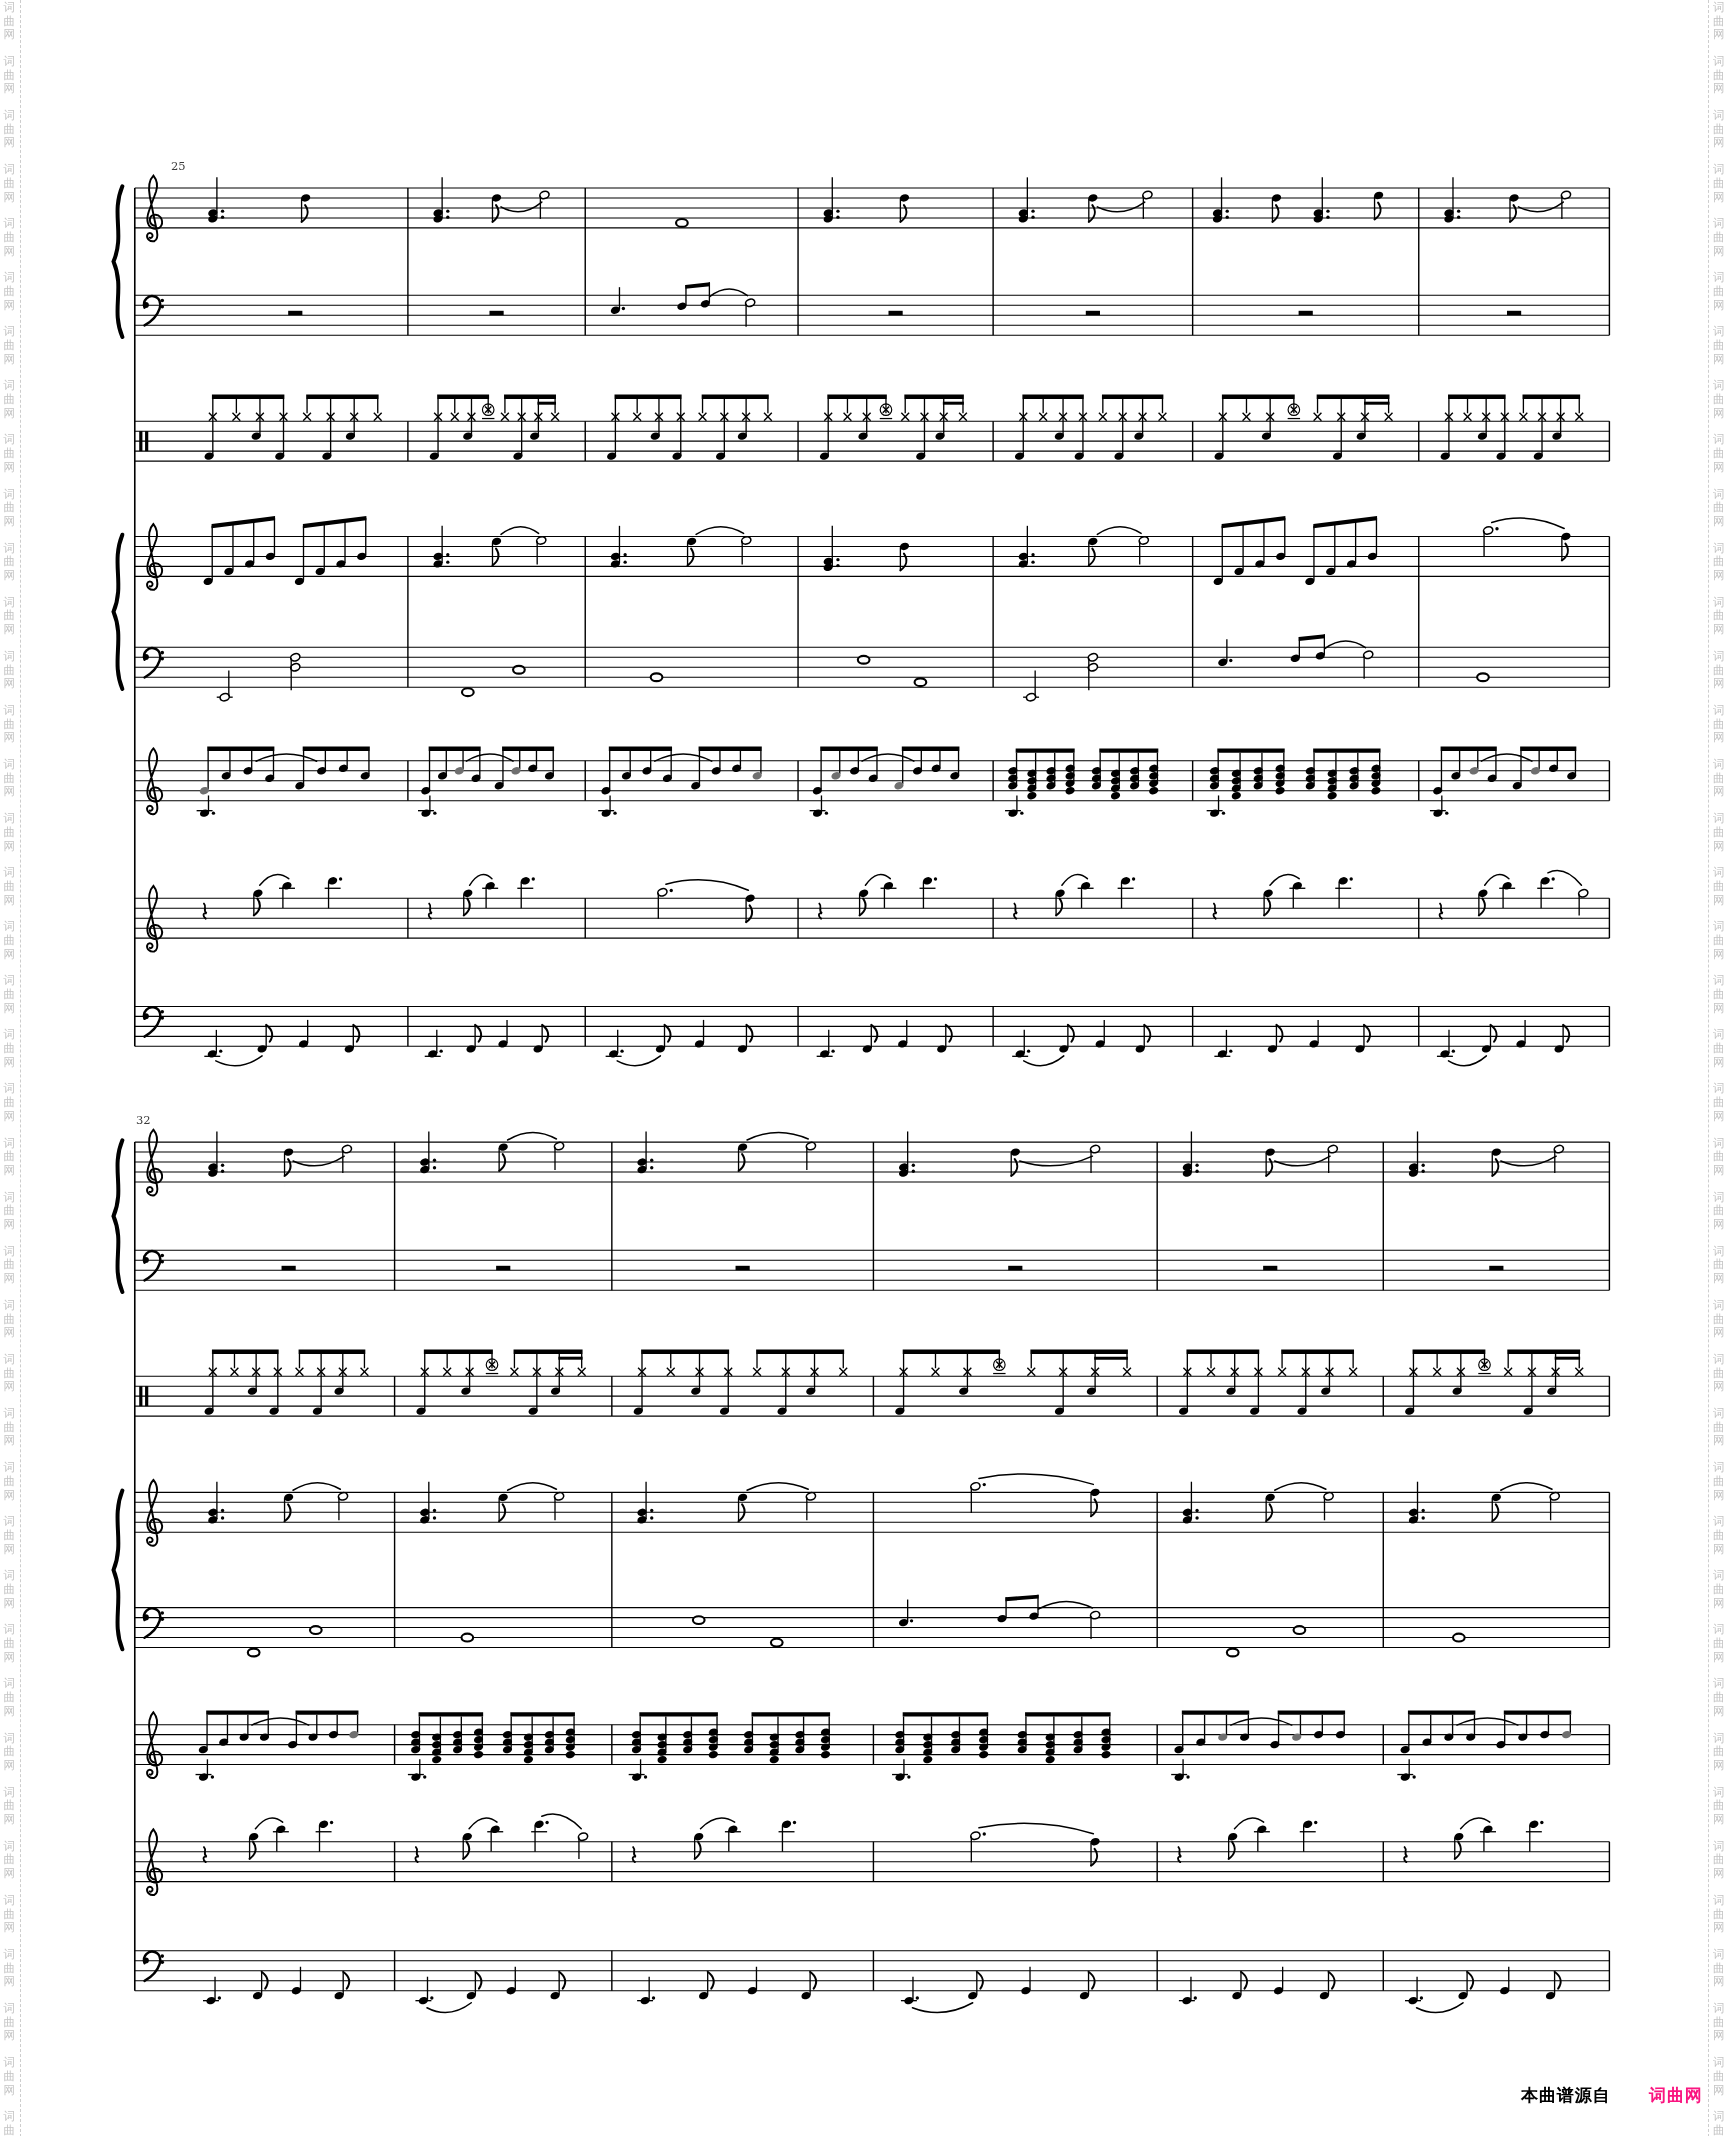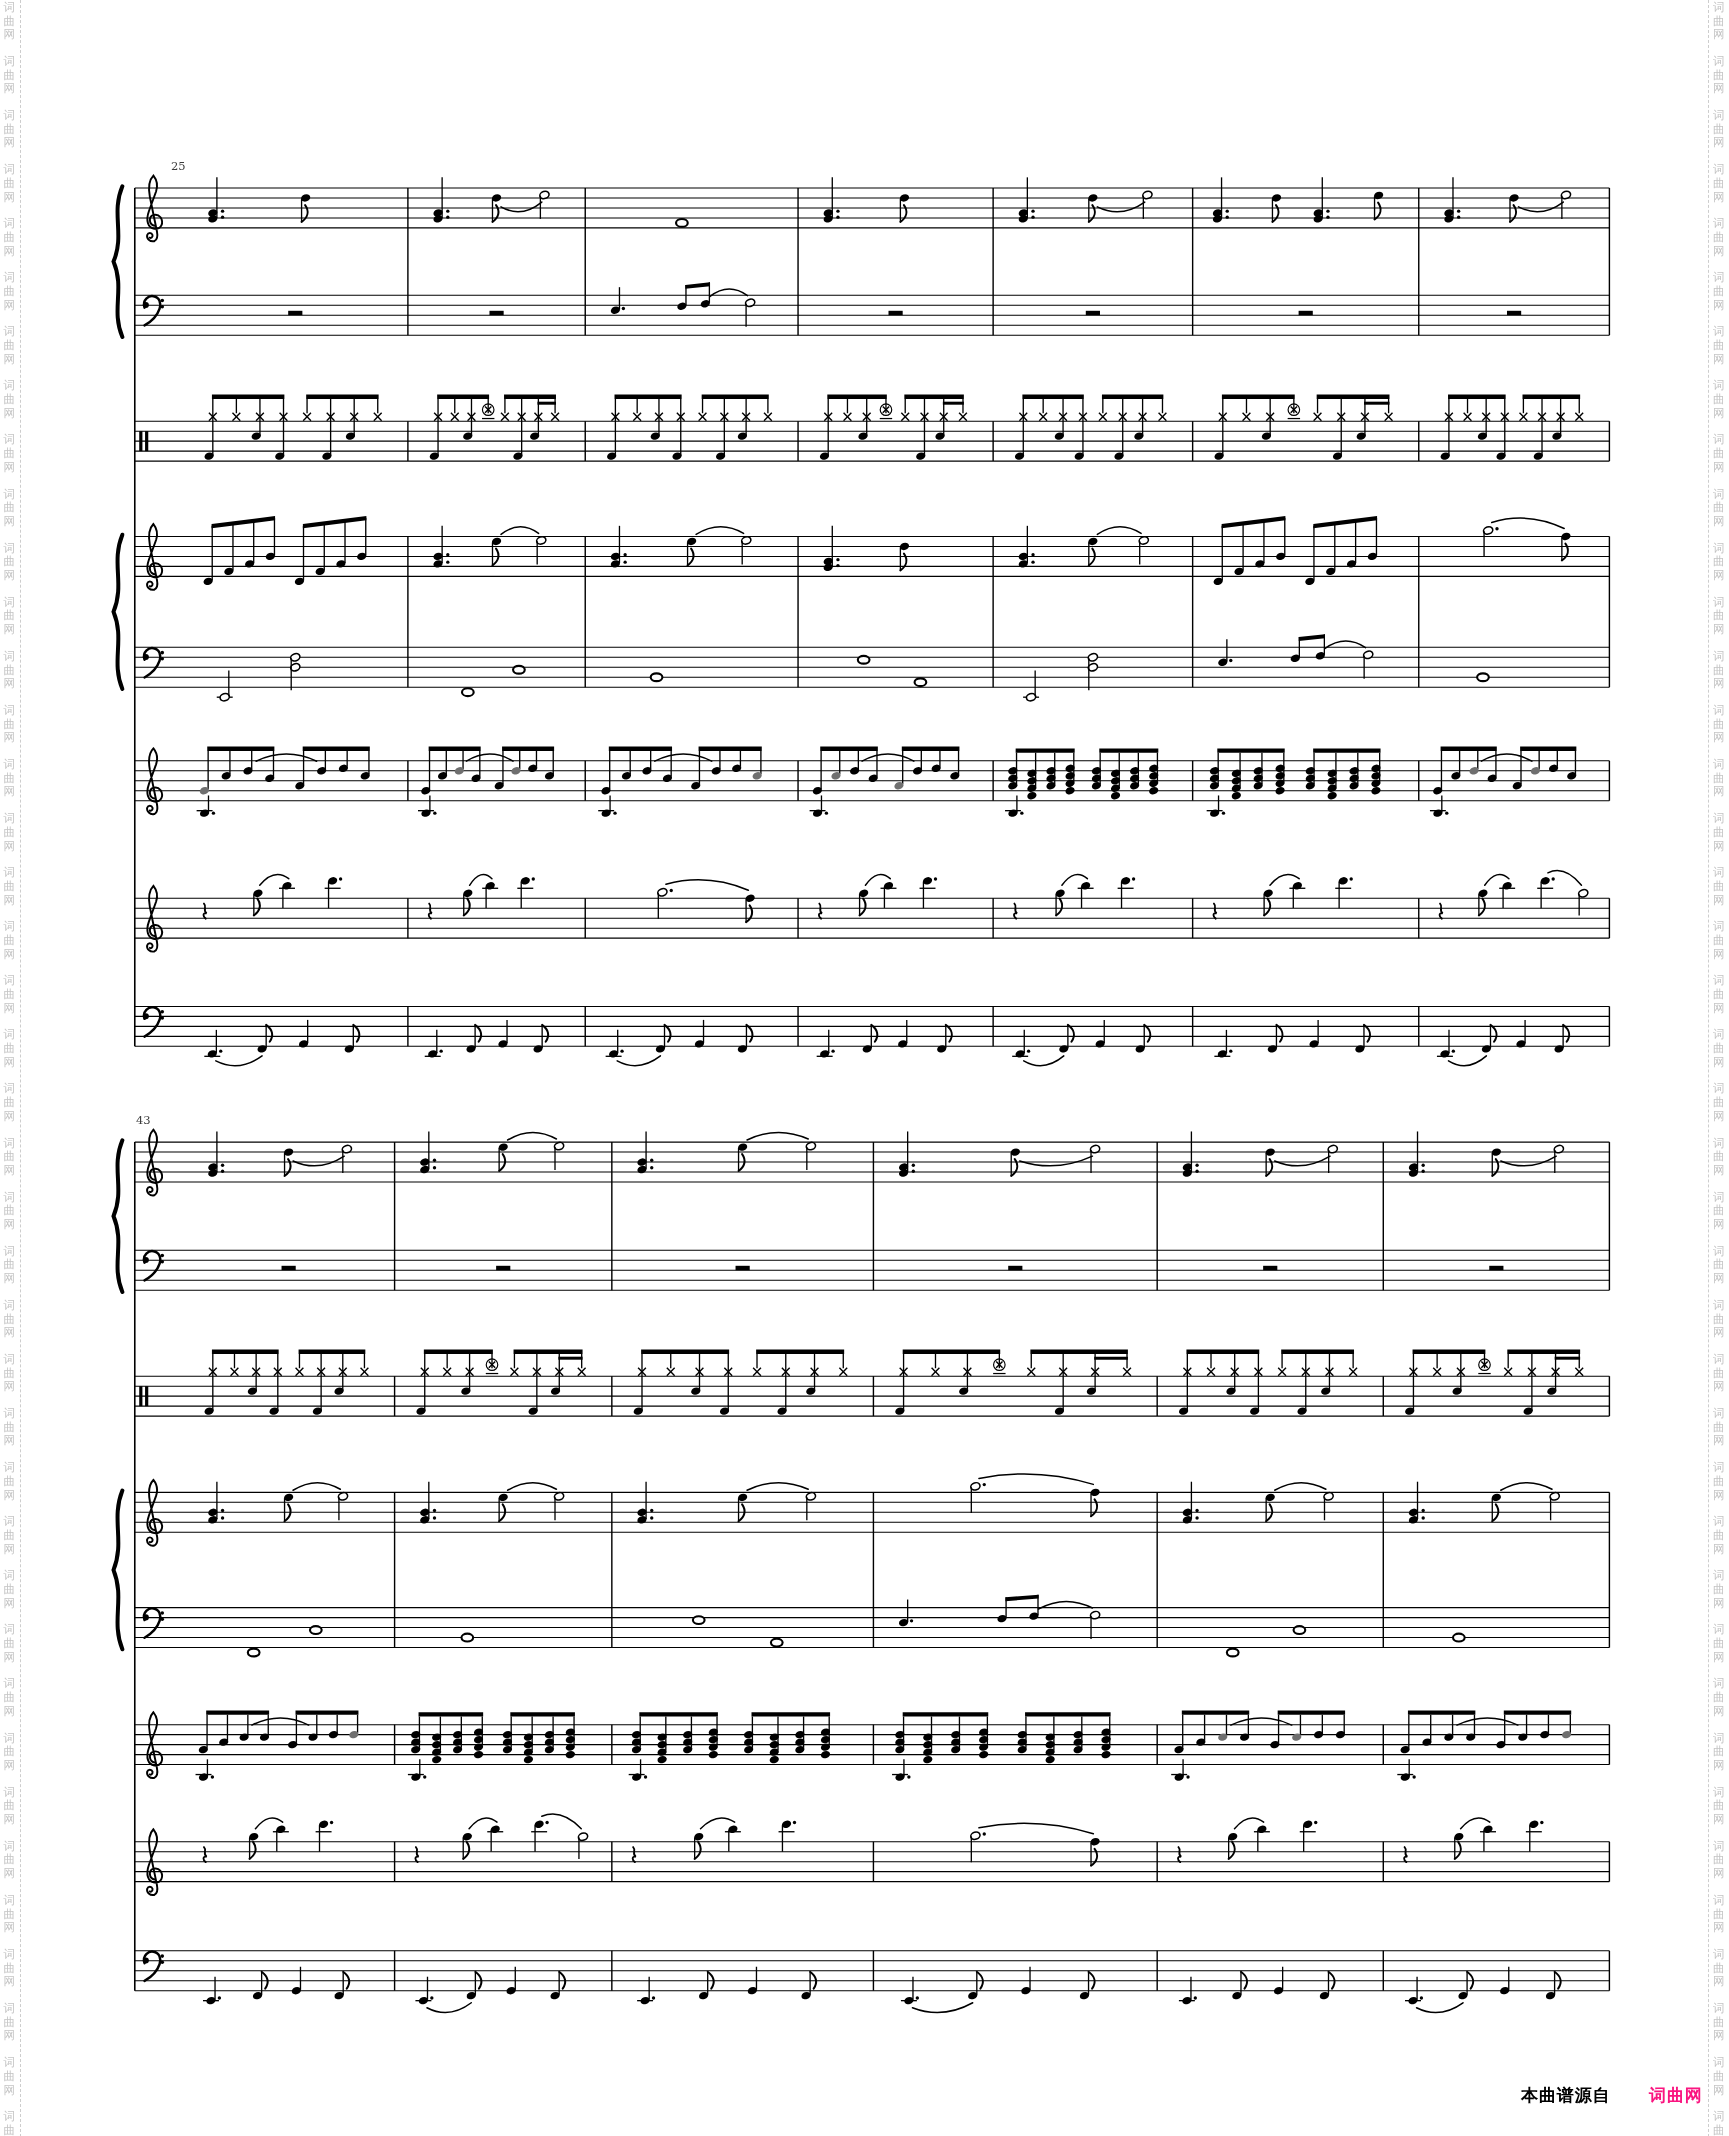--- a/index.html
+++ b/index.html
@@ -1938,18 +1938,18 @@
       <path d="M1654.5,2223.625 C1661.5,2228.625 1663.5,2235.625 1658.5,2242.625" stroke="#000000" stroke-width="2.3" fill="none" stroke-linecap="round"></path>
       <ellipse cx="1696.9" cy="2245" rx="5.3" ry="4" transform="rotate(-18 1696.9 2245)" fill="#000000"></ellipse>
       <line x1="1701.5" y1="2244" x2="1701.5" y2="2218" stroke="#000000" stroke-width="1.5"></line>
       <ellipse cx="1748.6" cy="2250.625" rx="5.3" ry="4" transform="rotate(-18 1748.6 2250.625)" fill="#000000"></ellipse>
       <line x1="1753.1999999999998" y1="2249.625" x2="1753.1999999999998" y2="2223.625" stroke="#000000" stroke-width="1.5"></line>
       <path d="M1753.1999999999998,2223.625 C1760.1999999999998,2228.625 1762.1999999999998,2235.625 1757.1999999999998,2242.625" stroke="#000000" stroke-width="2.3" fill="none" stroke-linecap="round"></path>
       <path d="M1597.5,2264.25 Q1623.7,2277.4375 1649.9,2258.625" stroke="#000000" stroke-width="1.7" fill="none" stroke-linecap="round"></path>
     </svg>
 
   <span class="measure-label" id="mlabel-0" style="left: 136px; top: 161px; color: rgb(60, 60, 60); margin-left: 35px;">25</span>
-  <span class="measure-label" id="mlabel-1" style="left: 136px; top: 1115px; color: rgb(60, 60, 60);">43</span>
+  <span class="measure-label" id="mlabel-1" style="left: 136px; top: 1115px; color: rgb(60, 60, 60);">32</span>
 
   <span class="footer" id="footer-prefix" style="left: 1521px; top: 2086px; color: rgb(0, 0, 0);">本曲谱源自</span>
   <span class="footer" id="footer-brand" style="left: 1649px; top: 2086px; color: rgb(250, 21, 128);">词曲网</span>
 </div>
 
 
 </body></html>

